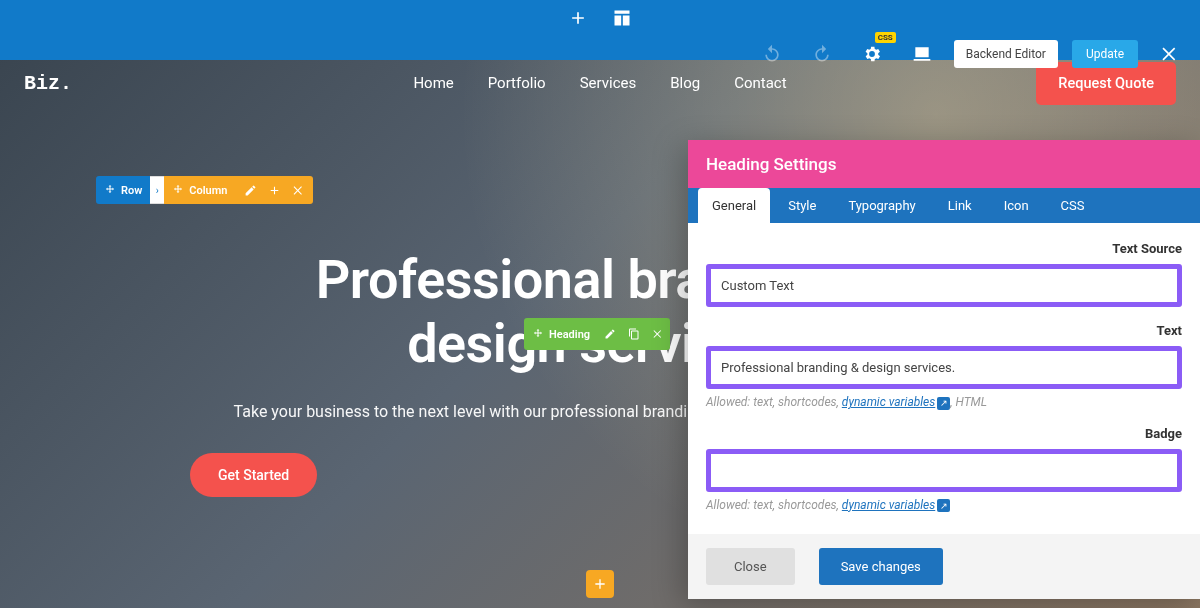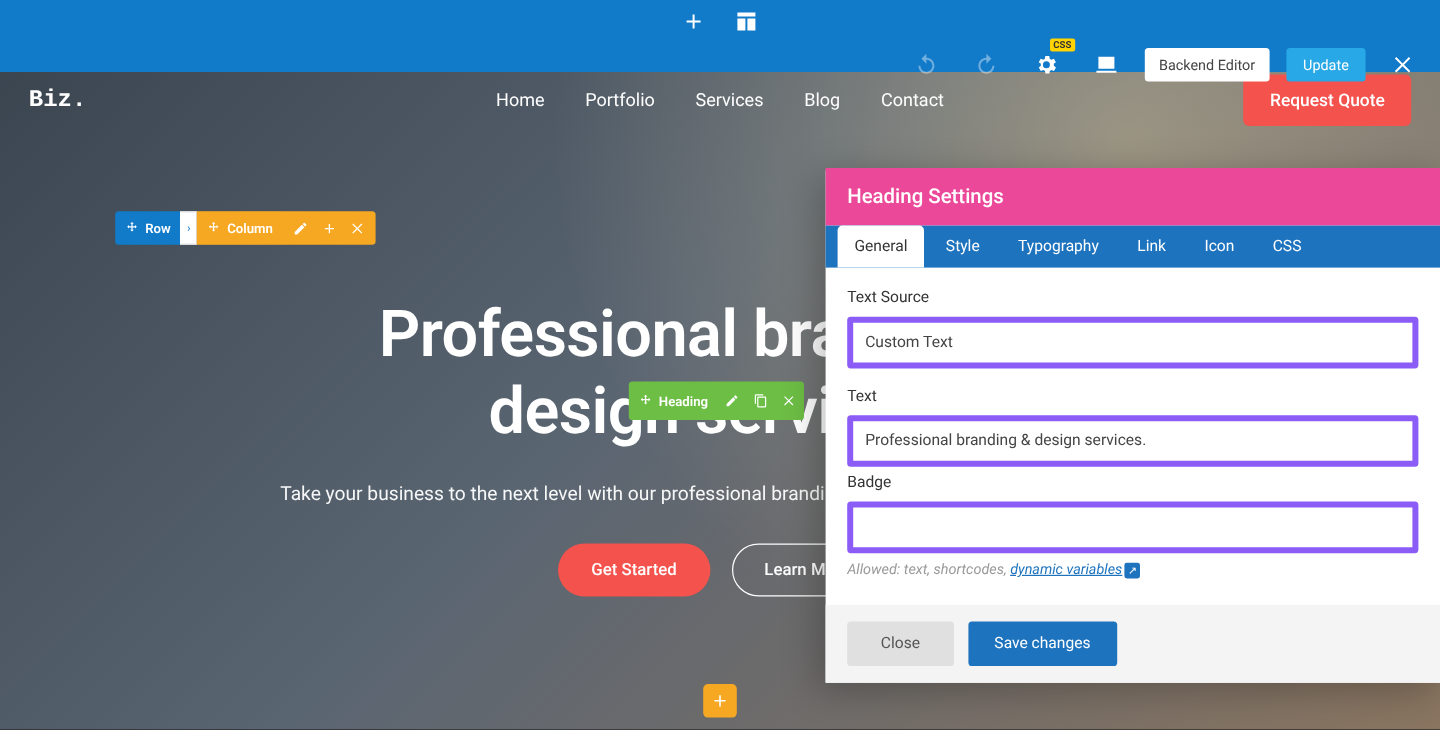--- a/index.html
+++ b/index.html
@@ -33,45 +33,45 @@
   .crumb-arrow { background: #fff; color: #117ac9; width: 14px; display:flex; align-items:center; justify-content:center; font-size:10px; border-top:1px solid #ddd; border-bottom:1px solid #ddd; }
   .crumb.orange { background: #f7a823; }
   .crumb-tools { display:flex; align-items:center; background:#f7a823; padding: 0 4px; gap:2px; border-radius: 0 3px 3px 0; }
   .crumb-tool { width:22px; height:22px; display:flex; align-items:center; justify-content:center; color:#fff; cursor:pointer; }
   .crumb-tool svg { width:13px; height:13px; }
 
   
   .hero { position: absolute; top: 200px; left: 50%; transform: translateX(-50%); text-align: center; color: #fff; width: 820px; z-index: 2; }
   .hero h1 { font-size: 54px; font-weight: 600; line-height: 1.18; letter-spacing: -0.5px; }
   .hero p { margin-top: 24px; font-size: 16px; line-height: 1.6; opacity: 0.95; }
-  .hero-btns { margin-top: 28px; display: flex; justify-content: center; gap: 18px; }
+  .hero-btns { margin-top: 28px; display: flex; justify-content: space-between; gap: 18px; }
   .btn-primary { background: #f4524d; color:#fff; padding: 14px 28px; border-radius: 30px; font-size: 14px; font-weight:500; cursor:pointer; }
   .btn-outline { border: 1.5px solid #fff; color:#fff; padding: 13px 26px; border-radius: 30px; font-size: 14px; font-weight:500; cursor:pointer; }
 
   
   .el-toolbar { position: absolute; top: 270px; left: 524px; display:flex; align-items:center; height:32px; background:#6dbe45; border-radius:3px; z-index:6; }
   .el-toolbar .el-label { display:flex; align-items:center; gap:5px; color:#fff; font-size:11px; font-weight:600; padding: 0 8px; }
   .el-toolbar .el-tool { width:24px; height:24px; display:flex; align-items:center; justify-content:center; color:#fff; cursor:pointer; }
   .el-toolbar .el-tool svg{ width:12px; height:12px; }
 
   .add-section-btn { position: absolute; bottom: 10px; left: 50%; transform: translateX(-50%); width: 28px; height: 28px; background: #f7a823; border-radius: 4px; display:flex; align-items:center; justify-content:center; color:#fff; cursor:pointer; z-index:5; }
 
   
   .panel { position: absolute; top: 140px; right: 0; width: 512px; background: #fff; box-shadow: -6px 6px 30px rgba(0,0,0,0.25); z-index: 30; border-radius: 3px 0 0 0; }
   .panel-header { background: #ec4899; color:#fff; padding: 14px 18px; font-size: 17px; font-weight: 500; }
   .panel-tabs { background: #1e73be; display:flex; align-items:flex-end; padding: 0 10px; gap: 4px; }
   .panel-tab { padding: 10px 14px; color: #fff; font-size: 13px; cursor:pointer; border-radius: 4px 4px 0 0; }
   .panel-tab.active { background: #fff; color: #333; }
   .panel-body { padding: 18px 18px 6px; }
-  .field-label { font-size: 13px; color:#333; font-weight:400; margin-bottom: 8px; }
+  .field-label { font-size: 13px; color:#333; font-weight:700; margin-bottom: 8px; text-align: right; }
   .field-input { width:100%; border:5px solid #8b5cf6; border-radius: 3px; padding: 9px 10px; font-size: 13px; color:#444; margin-bottom: 6px; }
   .field-help { font-size: 12px; color: #999; font-style: italic; margin-bottom: 16px; }
   .field-help a { color: #1e73be; font-style: italic; }
   .field-help .ext { display:inline-flex; width:13px; height:13px; background:#1e73be; color:#fff; align-items:center; justify-content:center; border-radius:2px; font-size:9px; font-style: normal; margin-left:2px; }
-  .panel-footer { background: #f4f4f4; padding: 14px 18px; display:flex; gap:12px; }
+  .panel-footer { background: #f4f4f4; padding: 14px 18px; display:flex; gap:24px; }
   .pf-close { background:#e0e0e0; color:#555; padding: 11px 28px; font-size:13px; border-radius:3px; cursor:pointer; }
   .pf-save  { background:#1e73be; color:#fff; padding: 11px 22px; font-size:13px; border-radius:3px; cursor:pointer; }
 
   .icon-svg { fill: currentColor; }
 </style>
 </head>
 <body>
 
 <div class="top-toolbar">
   <div class="tb-left">
@@ -216,20 +216,23 @@
     <div class="panel-tab">Icon</div>
     <div class="panel-tab">CSS</div>
   </div>
   <div class="panel-body">
     <div class="field-label">Text Source</div>
     <input class="field-input" value="Custom Text" style="">
     <div style="height:10px"></div>
 
     <div class="field-label">Text</div>
     <input class="field-input" value="Professional branding &amp; design services." style="">
+    <div class="field-help">
+      <span>Allowed: text, shortcodes, </span><a href="#">dynamic variables</a><span class="ext">↗</span><span>, HTML</span>
+    </div>
 
     <div class="field-label">Badge</div>
     <input class="field-input" value="" style="">
     <div class="field-help">
       <span>Allowed: text, shortcodes, </span><a href="#">dynamic variables</a><span class="ext">↗</span>
     </div>
   </div>
   <div class="panel-footer">
     <div class="pf-close">Close</div>
     <div class="pf-save">Save changes</div>

